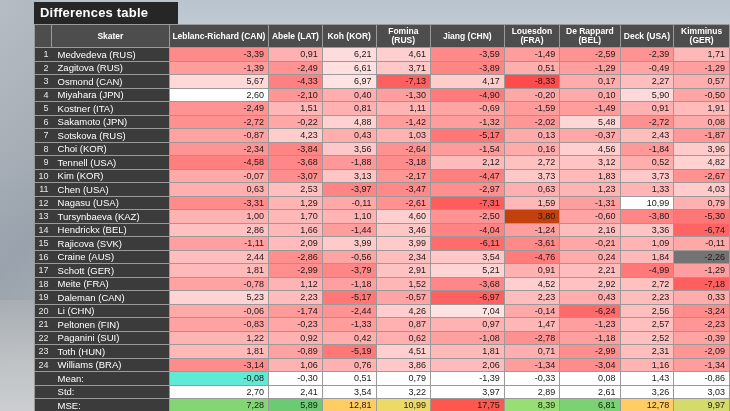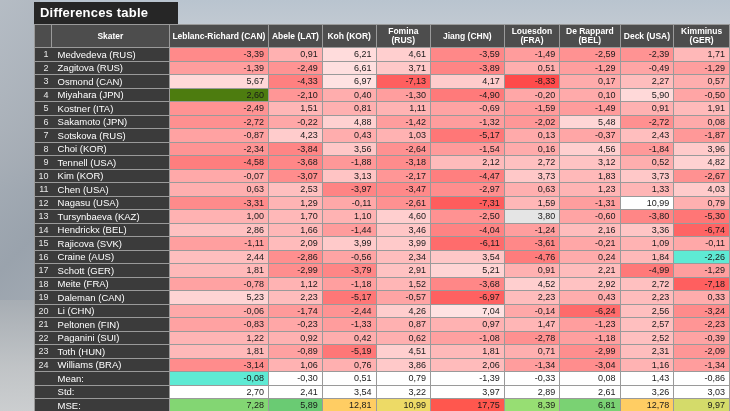--- a/index.html
+++ b/index.html
@@ -170,21 +170,21 @@
           <td class="val" style="background: rgb(255, 95, 95);">-7,13</td>
           <td class="val" style="background: rgb(255, 204, 204);">4,17</td>
           <td class="val" style="background: rgb(255, 75, 75);">-8,33</td>
           <td class="val" style="background: rgb(255, 171, 171);">0,17</td>
           <td class="val" style="background: rgb(255, 189, 189);">2,27</td>
           <td class="val" style="background: rgb(255, 174, 174);">0,57</td>
         </tr>
         <tr>
           <td class="rank">4</td>
           <td class="name">Miyahara (JPN)</td>
-          <td class="val" style="background: #4d7c0f; padding-left: 46px;">2,60</td>
+          <td class="val" style="background: #ffffff; padding-left: 46px;">2,60</td>
           <td class="val" style="background: rgb(255, 150, 150);">-2,10</td>
           <td class="val" style="background: rgb(255, 173, 173);">0,40</td>
           <td class="val" style="background: rgb(255, 158, 158);">-1,30</td>
           <td class="val" style="background: rgb(255, 122, 122);">-4,90</td>
           <td class="val" style="background: rgb(255, 167, 167);">-0,20</td>
           <td class="val" style="background: rgb(255, 170, 170);">0,10</td>
           <td class="val" style="background: rgb(255, 217, 217);">5,90</td>
           <td class="val" style="background: rgb(255, 165, 165);">-0,50</td>
         </tr>
         <tr>
@@ -292,21 +292,21 @@
           <td class="val" style="background: rgb(255, 176, 176);">0,79</td>
         </tr>
         <tr>
           <td class="rank">13</td>
           <td class="name">Tursynbaeva (KAZ)</td>
           <td class="val" style="background: rgb(255, 178, 178);">1,00</td>
           <td class="val" style="background: rgb(255, 184, 184);">1,70</td>
           <td class="val" style="background: rgb(255, 179, 179);">1,10</td>
           <td class="val" style="background: rgb(255, 207, 207);">4,60</td>
           <td class="val" style="background: rgb(255, 146, 146); padding-left: 20px;">-2,50</td>
-          <td class="val" style="background: #e5e5e5;">3,80</td>
+          <td class="val" style="background: #c2410c;">3,80</td>
           <td class="val" style="background: rgb(255, 164, 164);">-0,60</td>
           <td class="val" style="background: rgb(255, 134, 134);">-3,80</td>
           <td class="val" style="background: rgb(255, 118, 118);">-5,30</td>
         </tr>
         <tr>
           <td class="rank">14</td>
           <td class="name">Hendrickx (BEL)</td>
           <td class="val" style="background: rgb(255, 193, 193);">2,86</td>
           <td class="val" style="background: rgb(255, 183, 183);">1,66</td>
           <td class="val" style="background: rgb(255, 156, 156);">-1,44</td>
@@ -334,21 +334,21 @@
           <td class="rank">16</td>
           <td class="name">Craine (AUS)</td>
           <td class="val" style="background: rgb(255, 190, 190);">2,44</td>
           <td class="val" style="background: rgb(255, 143, 143);">-2,86</td>
           <td class="val" style="background: rgb(255, 164, 164);">-0,56</td>
           <td class="val" style="background: rgb(255, 189, 189);">2,34</td>
           <td class="val" style="background: rgb(255, 199, 199);">3,54</td>
           <td class="val" style="background: rgb(255, 124, 124);">-4,76</td>
           <td class="val" style="background: rgb(255, 171, 171);">0,24</td>
           <td class="val" style="background: rgb(255, 185, 185);">1,84</td>
-          <td class="val" style="background: #5eead4;">-2,26</td>
+          <td class="val" style="background: #737373;">-2,26</td>
         </tr>
         <tr>
           <td class="rank">17</td>
           <td class="name">Schott (GER)</td>
           <td class="val" style="background: rgb(255, 185, 185);">1,81</td>
           <td class="val" style="background: rgb(255, 142, 142);">-2,99</td>
           <td class="val" style="background: rgb(255, 134, 134);">-3,79</td>
           <td class="val" style="background: rgb(255, 194, 194);">2,91</td>
           <td class="val" style="background: rgb(255, 212, 212);">5,21</td>
           <td class="val" style="background: rgb(255, 177, 177);">0,91</td>

